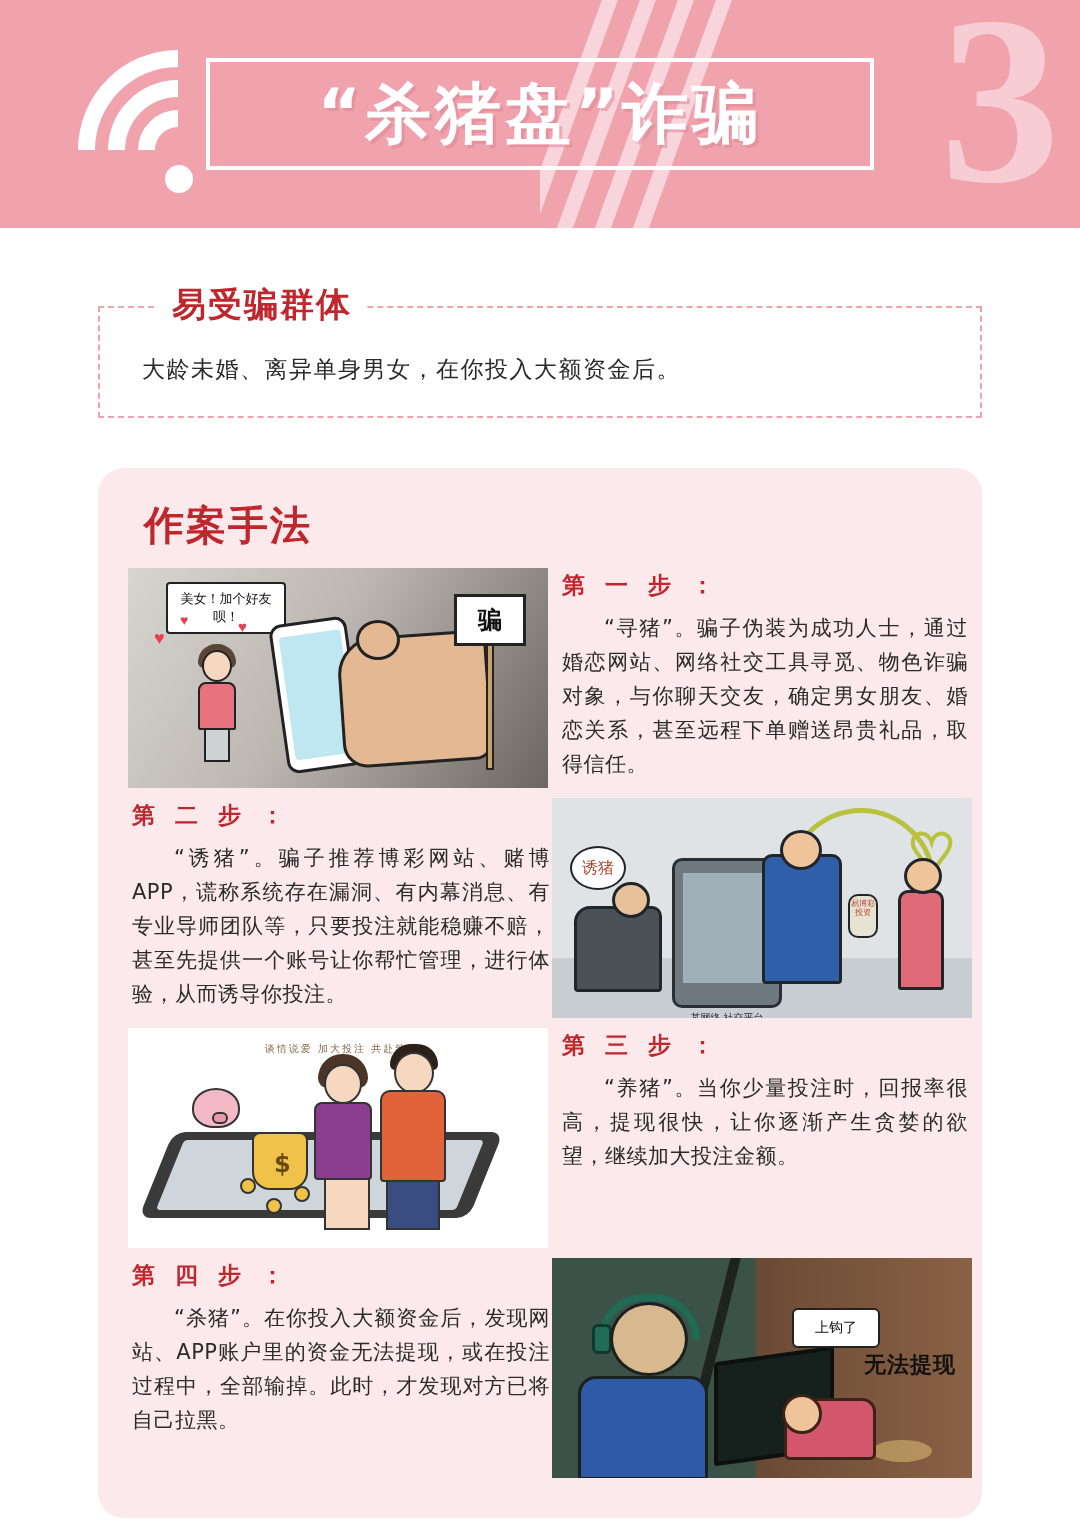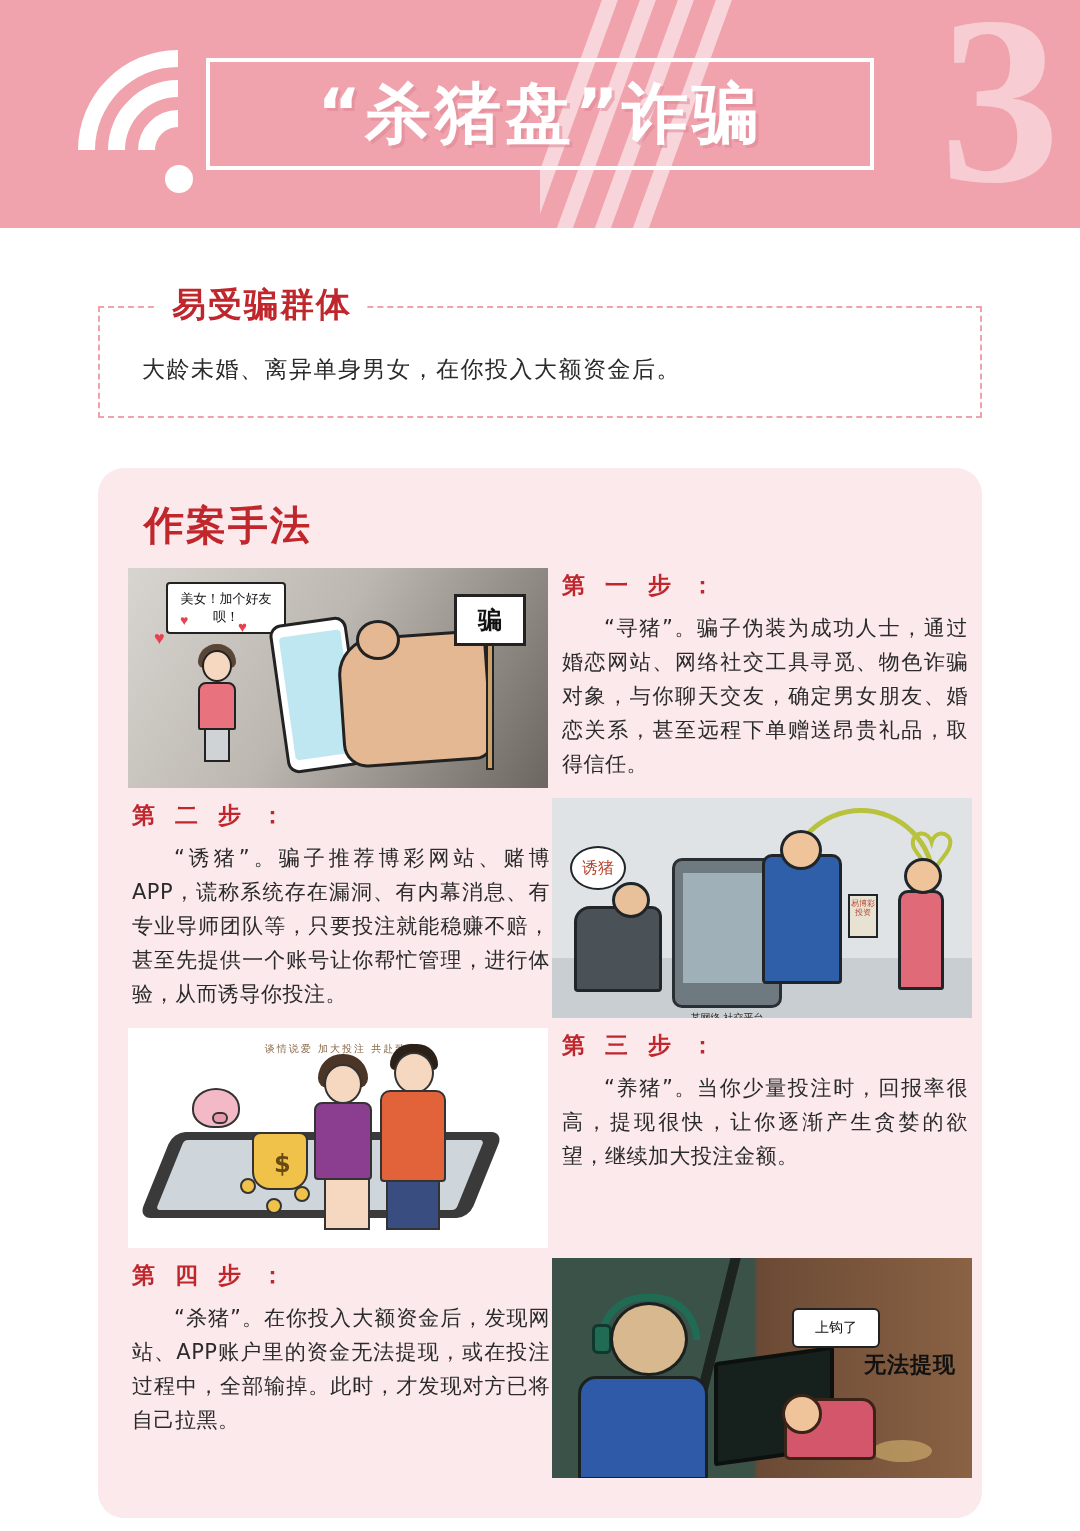--- a/index.html
+++ b/index.html
@@ -252,21 +252,21 @@
   .ill2 .thief { position: absolute; left: 22px; bottom: 26px; width: 88px; height: 86px; background: #4a5157; border: 3px solid #20252a; border-radius: 16px 10px 4px 4px; }
   .ill2 .thief-head { position: absolute; left: 60px; bottom: 100px; width: 38px; height: 36px; background: #e8c09a; border: 3px solid #20252a; border-radius: 50%; }
   .ill2 .thought {
     position: absolute; left: 18px; top: 48px; width: 56px; height: 44px;
     background: #fff; border: 2px solid #20252a; border-radius: 50%;
     font-size: 16px; color: #b8452f; display: flex; align-items: center; justify-content: center;
     text-align: center; line-height: 1.1; font-family: "DejaVu Sans", sans-serif;
   }
   .ill2 .sm-card {
     position: absolute; left: 296px; top: 96px; width: 30px; height: 44px;
-    background: #e8e2d2; border: 2px solid #20252a; border-radius: 0;
+    background: #e8e2d2; border: 2px solid #20252a; border-radius: 10px;
     font-size: 8px; color: #b8452f; text-align: center; line-height: 1.1; padding-top: 4px;
     font-family: "DejaVu Sans", sans-serif;
   }
 
   
   .ill3 { background: #ffffff; }
   .ill3 .caption {
     position: absolute; left: 104px; top: 14px; width: 220px;
     text-align: center; font-size: 10px; color: #8a6a4a; letter-spacing: 2px;
     font-family: "DejaVu Sans", sans-serif;

